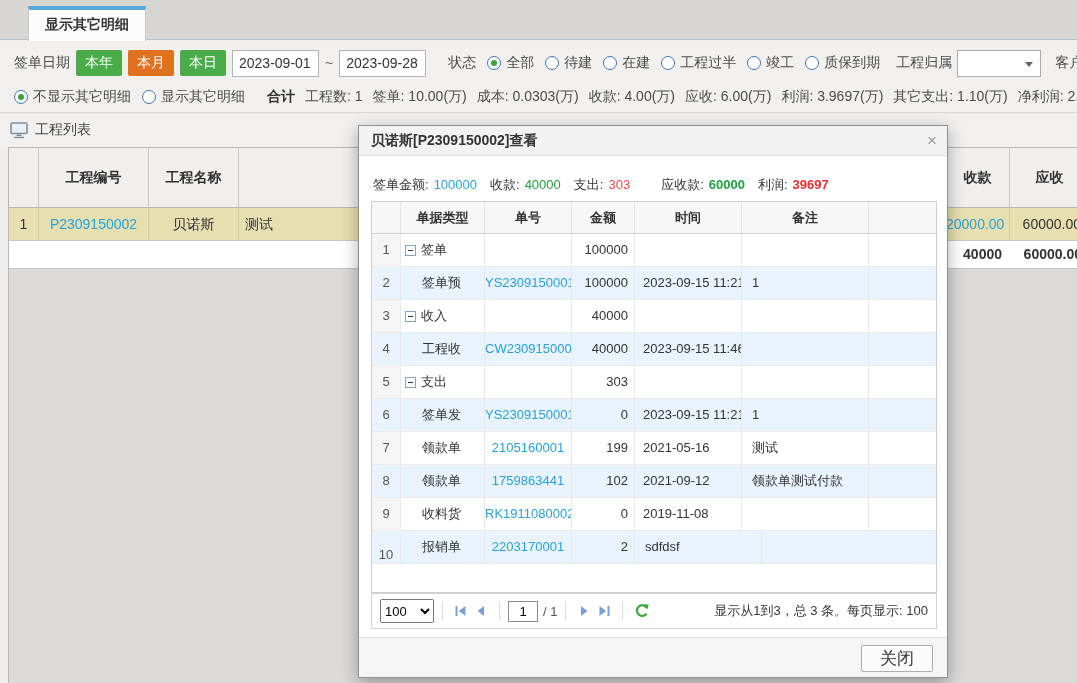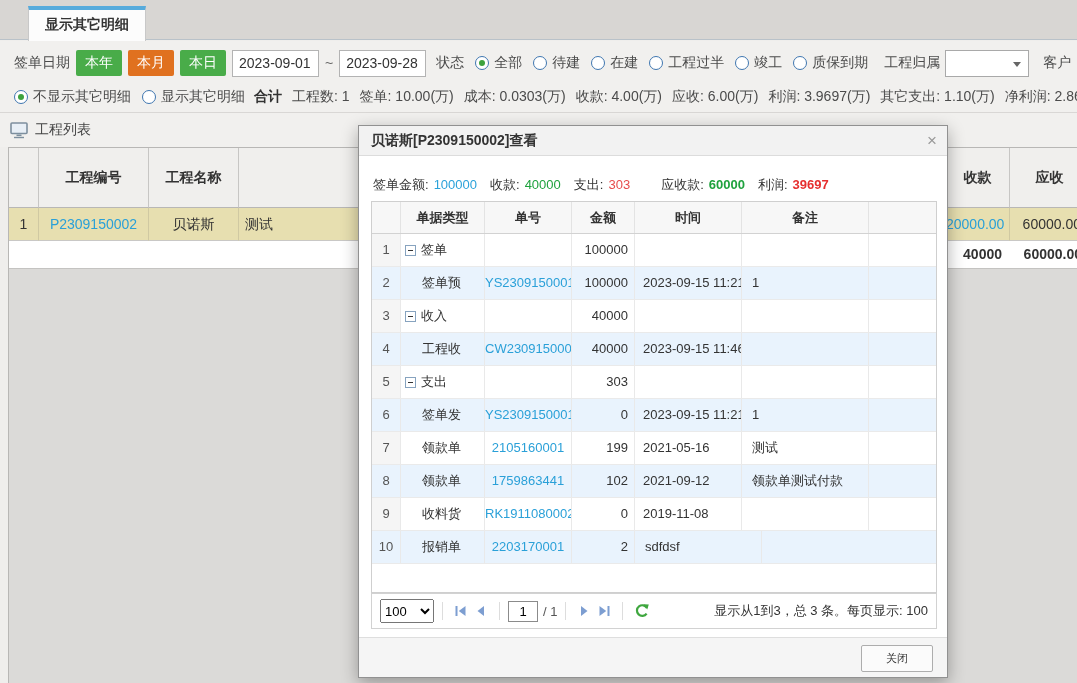--- a/index.html
+++ b/index.html
@@ -16,21 +16,21 @@
   
   .filter-panel { position:absolute; top:41px; left:0; right:0; height:71px; background:#f1f0ee; }
   .frow { position:absolute; left:14px; display:flex; align-items:center; white-space:nowrap; }
   .frow1 { top:8px; height:28px; }
   .frow2 { top:44px; height:24px; }
   .flabel { color:#4b4b4b; }
   .qbtn { color:#fff; padding:4px 9px; margin-left:6px; border-radius:2px; cursor:pointer; }
   .dinput { width:87px; height:27px; border:1px solid #b3b3b3; background:#fff; padding:0 6px;
             font:inherit; color:#333; margin-left:6px; }
   .tilde { margin:0 0 0 6px; color:#666; }
-  .gap-l { margin-left:10px; }
+  .gap-l { margin-left:22px; }
   .radio-item { display:flex; align-items:center; margin-left:11px; cursor:pointer; }
   .radio { width:14px; height:14px; border:1px solid #3f76b0; border-radius:50%; background:#fff; display:inline-block; }
   .radio.sel::after { content:''; display:block; width:6px; height:6px; border-radius:50%; background:#3da23d; margin:3px; }
   .radio-item .rlabel { margin-left:5px; color:#4b4b4b; }
   .select-box { width:84px; height:27px; border:1px solid #a9a9a9; background:#fff; margin-left:5px; position:relative; cursor:pointer; }
   .select-box .arr { position:absolute; right:7px; top:11px; width:0; height:0;
                      border-left:4px solid transparent; border-right:4px solid transparent; border-top:5px solid #666; }
   .bold { font-weight:bold; color:#333; }
   .sum-item { margin-left:10px; color:#4b4b4b; }
 
@@ -87,21 +87,21 @@
                display:flex; align-items:center; padding:0 8px; font-size:13px; background:#fff; }
   .psep { width:1px; height:18px; background:#ddd; margin:0 8px; flex:none; }
   .psel { width:54px; height:24px; font:inherit; font-size:13px; }
   .pnav { margin:0 3px; cursor:pointer; flex:none; display:block; }
   .pinput { width:30px; height:21px; border:1px solid #8b8b8b; text-align:center; font:inherit; font-size:13px; }
   .ptotal { margin-left:5px; color:#555; }
   .pinfo { margin-left:auto; color:#333; }
 
   .dlg-footer { position:absolute; left:0; right:0; bottom:0; height:40px; background:#f5f5f5; border-top:1px solid #dedede; }
   .close-btn { position:absolute; right:14px; top:7px; width:72px; height:27px; background:#fbfbfb;
-               border:1px solid #adadad; border-radius:2px; font:inherit; font-size:11px; color:#333; cursor:pointer; }
+               border:1px solid #adadad; border-radius:2px; font:inherit; font-size:17px; color:#333; cursor:pointer; }
 </style>
 </head>
 <body>
 
 <div class="screen">
 
   <div class="tabstrip">
     <div class="tab">
       <span>显示其它明细</span>
     </div>
@@ -156,21 +156,21 @@
       <span id="detail-radios" style="display:flex;margin-left:-11px">
           <span class="radio-item">
             <span class="radio sel"></span>
             <span class="rlabel">不显示其它明细</span>
           </span>
           <span class="radio-item">
             <span class="radio"></span>
             <span class="rlabel">显示其它明细</span>
           </span>
         </span>
-      <span class="bold" style="margin-left:9px">合计</span>
+      <span class="bold" style="margin-left:22px">合计</span>
       <span id="summary-items" style="display:flex">
           <span class="sum-item">工程数: 1</span>
           <span class="sum-item">签单: 10.00(万)</span>
           <span class="sum-item">成本: 0.0303(万)</span>
           <span class="sum-item">收款: 4.00(万)</span>
           <span class="sum-item">应收: 6.00(万)</span>
           <span class="sum-item">利润: 3.9697(万)</span>
           <span class="sum-item">其它支出: 1.10(万)</span>
           <span class="sum-item">净利润: 2.8697(万)</span>
         </span>
@@ -313,21 +313,21 @@
         <div class="dgr">
           <div class="dgc idx" style="width: 29px;">9</div>
           <div class="dgc typ-d" style="width: 84px;"><span>收料货</span></div>
           <div class="dgc doc link" style="width: 87px;">RK1911080002</div>
           <div class="dgc amt" style="width: 63px;">0</div>
           <div class="dgc tim" style="width: 107px;">2019-11-08</div>
           <div class="dgc nte" style="width: 127px;"></div>
           <div class="dgc" style="width: 69px;"></div>
         </div>
         <div class="dgr alt">
-          <div class="dgc idx" style="width: 29px;">10</div>
+          <div class="dgc idx" style="width: 29px; margin-top: 8px;">10</div>
           <div class="dgc typ-d" style="width: 84px;"><span>报销单</span></div>
           <div class="dgc doc link" style="width: 87px;">2203170001</div>
           <div class="dgc amt" style="width: 63px;">2</div>
           <div class="dgc nte" style="width: 127px;">sdfdsf</div>
           <div class="dgc" style="width: 69px;"></div>
         </div>
       </div>
 
     <div class="dlg-pager">
       <select class="psel">

